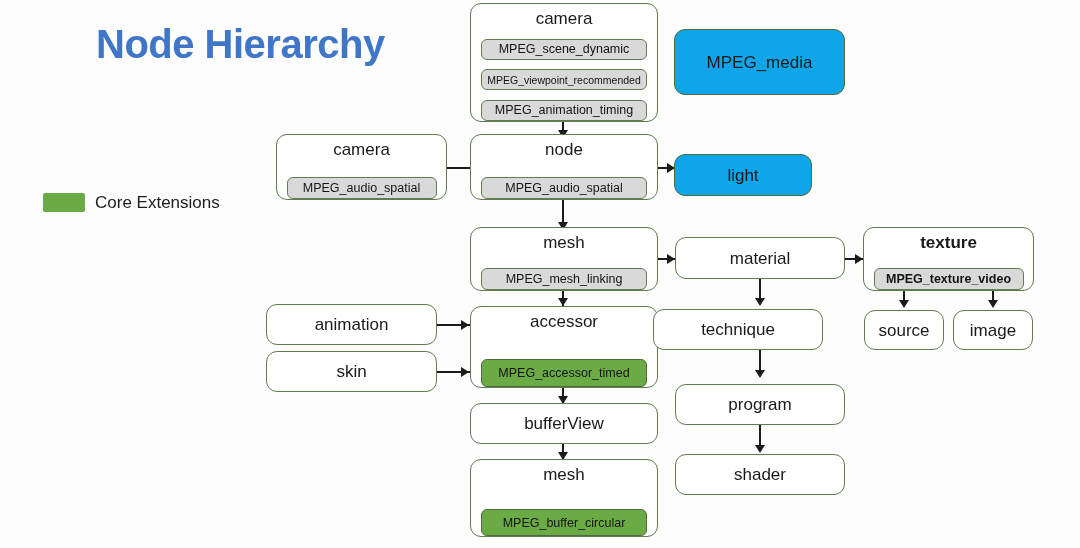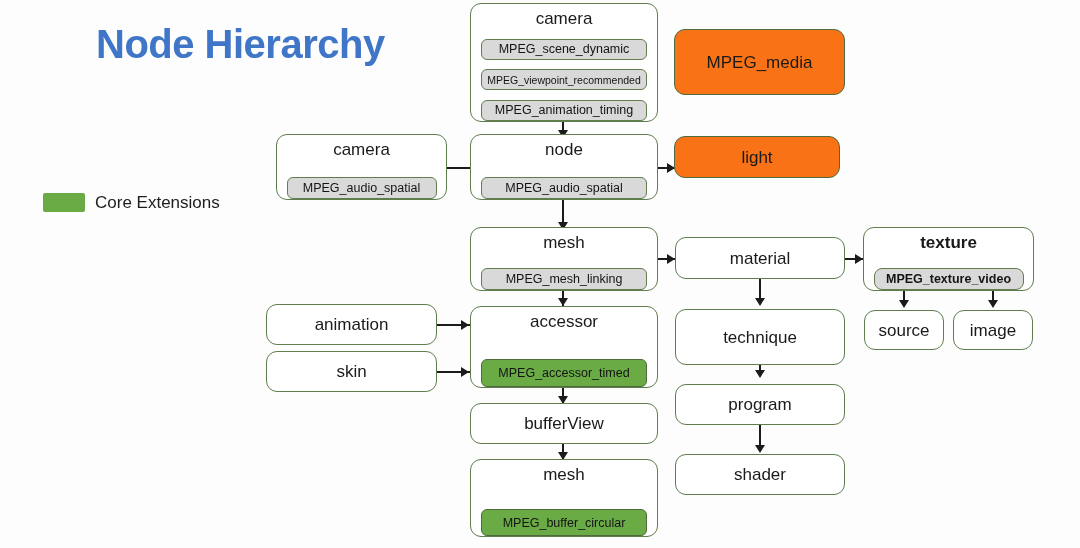--- a/index.html
+++ b/index.html
@@ -52,21 +52,21 @@
     position: absolute;
     box-sizing: border-box;
     border: 1.6px solid #5f7d4f;
     border-radius: 11px;
     background: #ffffff;
     display: flex;
     flex-direction: column;
     align-items: center;
   }
   .node.green {
-    background: #f97316;
+    background: #0ea5e9;
     border-color: #4d6b3c;
     text-align: right;
   }
   .node-title {
     font-size: 17px;
     color: #1a1a1a;
     line-height: 1;
     white-space: nowrap;
   }
   
@@ -197,52 +197,52 @@
   <div class="node composite" style="left:276px; top:134px; width:171px; height:66px;">
     <div class="node-title">camera</div>
     <div class="chip" style="width:150px; height:22px; margin-top:6px;">MPEG_audio_spatial</div>
   </div>
 
   <div class="node composite" style="left:470px; top:134px; width:188px; height:66px;">
     <div class="node-title">node</div>
     <div class="chip" style="width:166px; height:22px; margin-top:6px;">MPEG_audio_spatial</div>
   </div>
 
-  <div class="node simple green" style="left:674px; top:136px; width:166px; height:42px;">
+  <div class="node simple green" style="left:674px; top:154px; width:138px; height:42px;">
     <div class="node-title">light</div>
   </div>
 
   <div class="node composite" style="left:470px; top:227px; width:188px; height:64px;">
     <div class="node-title">mesh</div>
     <div class="chip" style="width:166px; height:22px; margin-top:5px;">MPEG_mesh_linking</div>
   </div>
 
   <div class="node simple" style="left:675px; top:237px; width:170px; height:42px;">
     <div class="node-title">material</div>
   </div>
 
   <div class="node composite" style="left:863px; top:227px; width:171px; height:64px;font-weight:bold;">
     <div class="node-title">texture</div>
-    <div class="chip" style="width:150px; height:22px; margin-top:0;border-radius:8px;">MPEG_texture_video</div>
+    <div class="chip" style="width:150px; height:22px; margin-top:0;">MPEG_texture_video</div>
   </div>
 
   <div class="node simple" style="left:266px; top:304px; width:171px; height:41px;">
     <div class="node-title">animation</div>
   </div>
 
   <div class="node simple" style="left:266px; top:351px; width:171px; height:41px;">
     <div class="node-title">skin</div>
   </div>
 
   <div class="node composite" style="left:470px; top:306px; width:188px; height:82px;">
     <div class="node-title">accessor</div>
     <div class="chip green" style="width:166px; height:28px; margin-top:12px;">MPEG_accessor_timed</div>
   </div>
 
-  <div class="node simple" style="left:675px; top:309px; width:170px; height:56px;">
+  <div class="node simple" style="left:653px; top:309px; width:170px; height:41px;">
     <div class="node-title">technique</div>
   </div>
 
   <div class="node simple" style="left:864px; top:310px; width:80px; height:40px;">
     <div class="node-title">source</div>
   </div>
 
   <div class="node simple" style="left:953px; top:310px; width:80px; height:40px;">
     <div class="node-title">image</div>
   </div>

